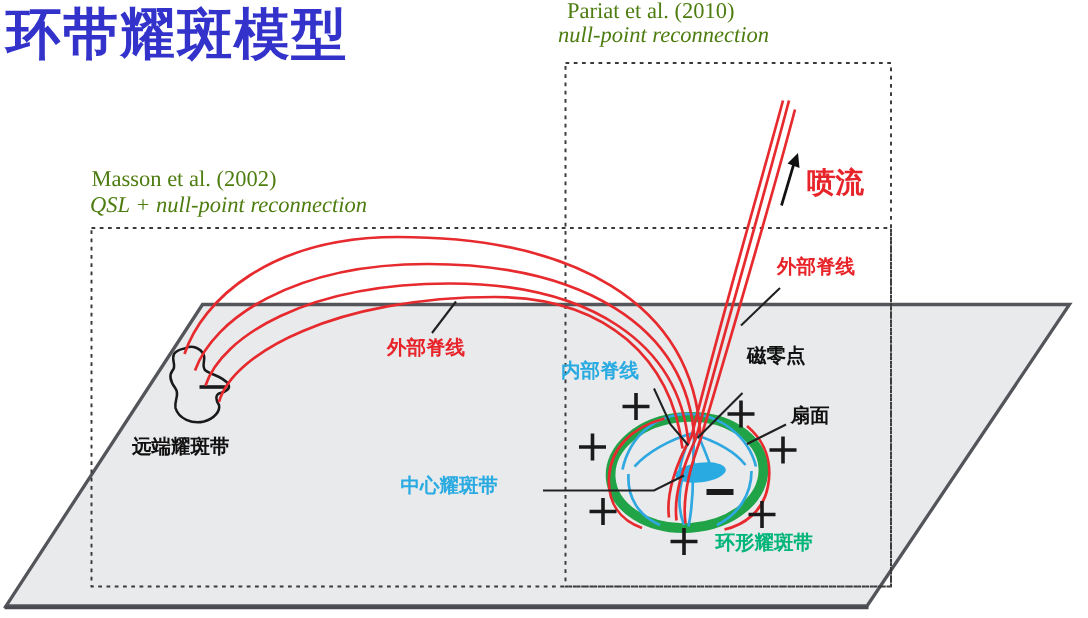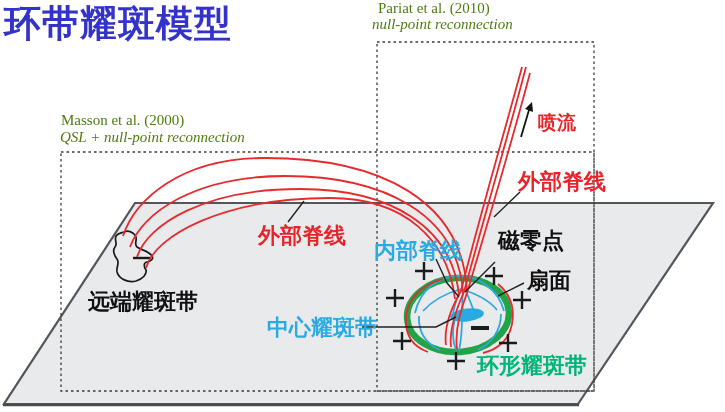--- a/index.html
+++ b/index.html
@@ -4,21 +4,21 @@
 <style>
   html,body{margin:0;padding:0;background:#ffffff;}
   #slide{position:relative;width:725px;height:409px;background:#ffffff;overflow:hidden;
          font-family:"Liberation Sans",sans-serif;}
   #diagram-svg{position:absolute;left:0;top:0;}
   .txt{position:absolute;line-height:1;white-space:nowrap;}
   .slide-title{font-family:"Liberation Serif",serif;font-weight:bold;font-size:37px;
                color:#3333CC;letter-spacing:1px;}
   .ref{font-family:"Liberation Serif",serif;font-size:15px;color:#4d7c0f;}
   .ref.it{font-style:italic;}
-  .cnlabel{font-weight:bold;font-size:22px;color:#111111;}
+  .cnlabel{font-weight:bold;font-size:13px;color:#111111;}
   .red{color:#E8242B;}
   .cyan{color:#29ABE2;text-align:right;}
   .green{color:#00B578;}
   .jet-size{font-size:19px;}
 </style>
 </head>
 <body>
 
 <div id="slide">
 
@@ -100,21 +100,21 @@
         <path d="M 513 300 H 531 M 522 291 V 309" stroke="#1a1a1a" stroke-width="2.4" fill="none"></path>
         <path d="M 393 341 H 411 M 402 332 V 350" stroke="#1a1a1a" stroke-width="2.4" fill="none"></path>
         <path d="M 499 343 H 517 M 508 334 V 352" stroke="#1a1a1a" stroke-width="2.4" fill="none"></path>
         <path d="M 447 361 H 465 M 456 352 V 370" stroke="#1a1a1a" stroke-width="2.4" fill="none"></path>
         <path d="M 471 328 H 489" stroke="#1a1a1a" stroke-width="4" fill="none"></path>
       </g>
   </svg>
 
   <div class="txt slide-title" style="left:4px;top:5px;">环带耀斑模型</div>
 
-  <div class="txt ref" style="left:61px;top:113px;">Masson et al. (2000)</div>
+  <div class="txt ref" style="left:61px;top:113px;">Masson et al. (2002)</div>
   <div class="txt ref it" style="left:60px;top:130px;font-style:italic;">QSL + null-point reconnection</div>
   <div class="txt ref" style="left:378px;top:1px;">Pariat et al. (2010)</div>
   <div class="txt ref it" style="left:372px;top:17px;text-align:right;">null-point reconnection</div>
 
   <div class="txt cnlabel red jet-size" style="left:538px;top:113px;">喷流</div>
   <div class="txt cnlabel red" style="left:518px;top:171px;">外部脊线</div>
   <div class="txt cnlabel red" style="left:258px;top:225px;">外部脊线</div>
   <div class="txt cnlabel cyan" style="left:374px;top:240px;">内部脊线</div>
   <div class="txt cnlabel" style="left:498px;top:230px;text-align:center;">磁零点</div>
   <div class="txt cnlabel" style="left:527px;top:270px;">扇面</div>

